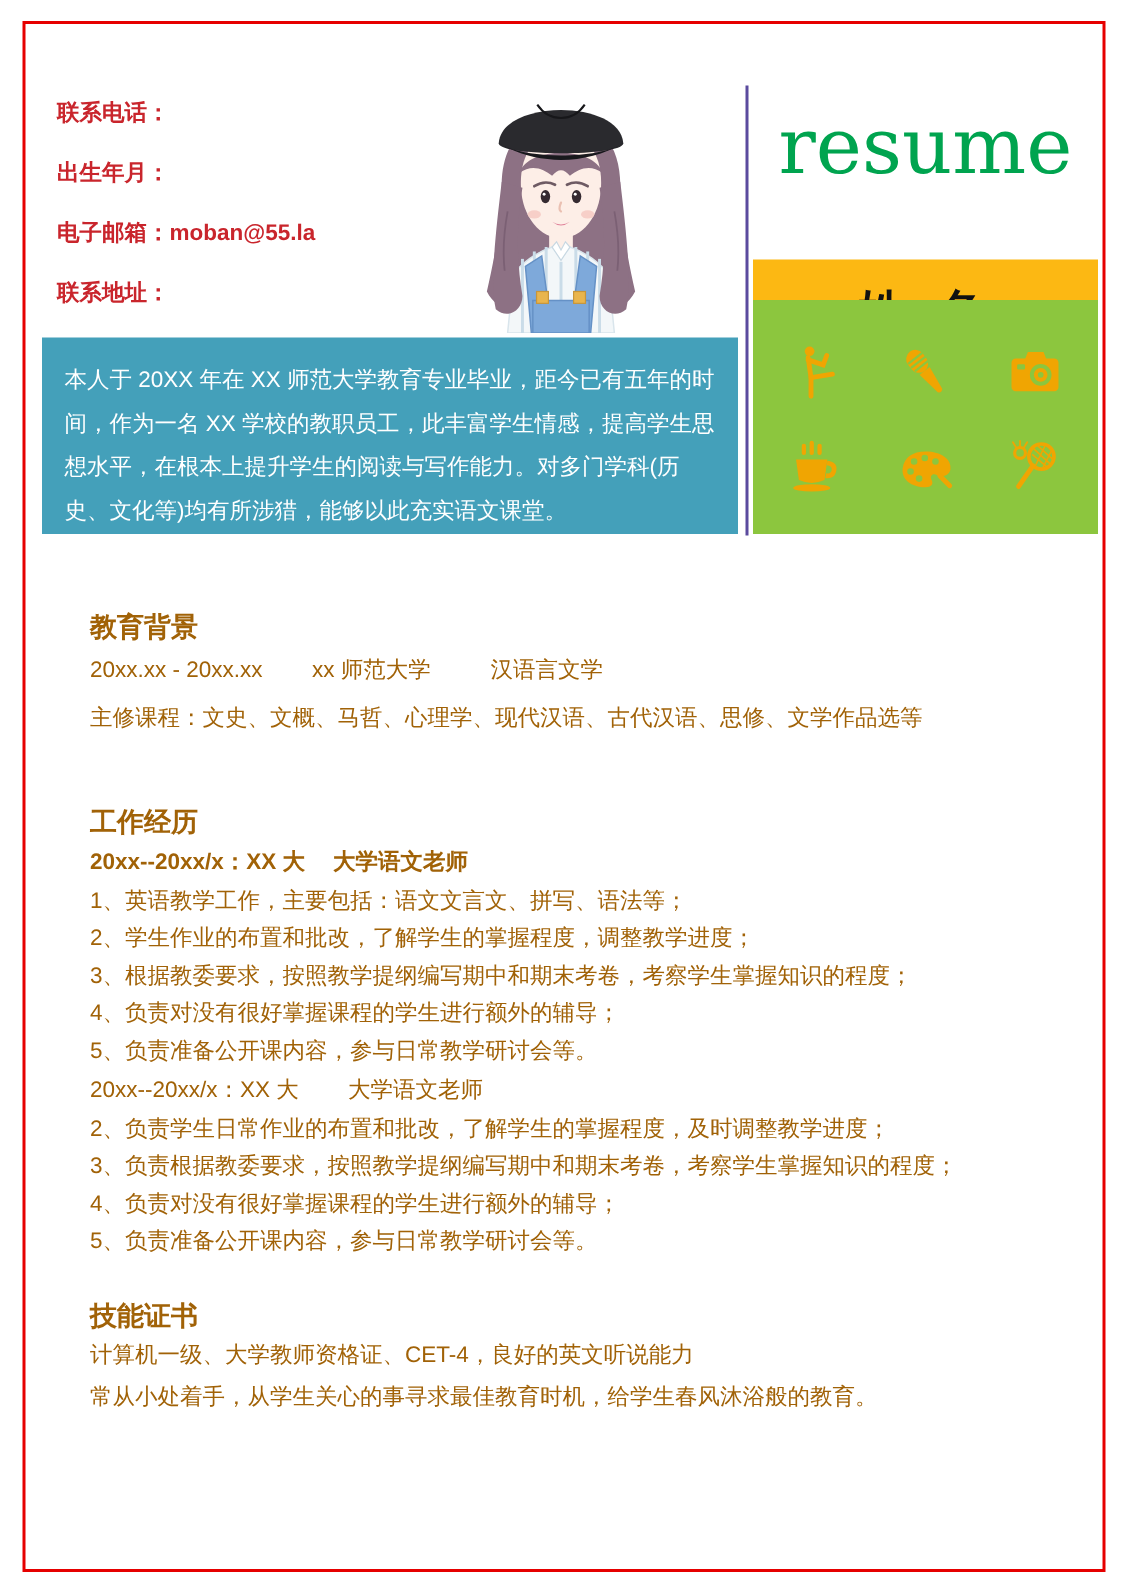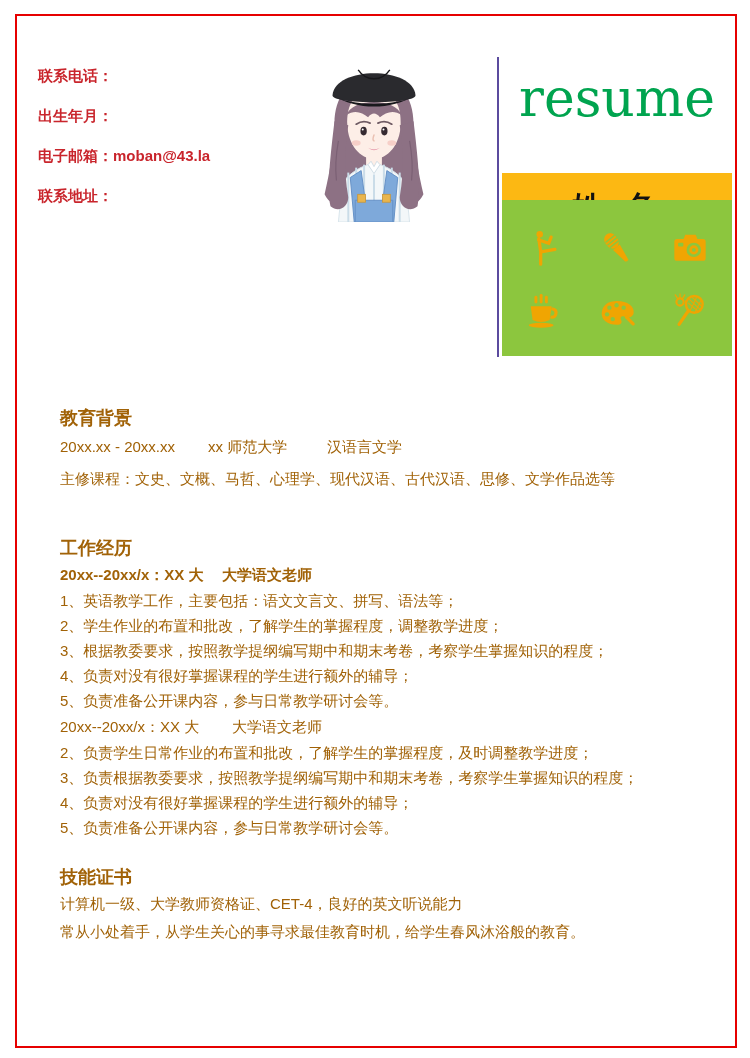--- a/index.html
+++ b/index.html
@@ -51,21 +51,21 @@
 </style>
 </head>
 <body>
 
 <div class="page">
   <div class="frame"></div>
 
   <div class="contact">
     <div class="contact-row">联系电话：</div>
     <div class="contact-row">出生年月：</div>
-    <div class="contact-row">电子邮箱：moban@43.la</div>
+    <div class="contact-row">电子邮箱：moban@55.la</div>
     <div class="contact-row">联系地址：</div>
   </div>
 
   <svg class="avatar" viewBox="0 0 152 172" xmlns="http://www.w3.org/2000/svg">
     <path d="M76 26 C50 26 36 46 36 72 C36 96 31 122 26 144 C33 158 48 160 55 151 C54 158 63 164 70 158 L82 158 C89 164 98 158 97 151 C104 160 119 158 126 144 C121 122 116 96 116 72 C116 46 102 26 76 26 Z" fill="#8d7184"></path>
     <path d="M76 38 C96 38 104 54 103 74 C102 94 90 108 76 108 C62 108 50 94 49 74 C48 54 56 38 76 38 Z" fill="#fdeee7"></path>
     <path d="M48 64 C54 46 98 46 104 64 C96 58 88 61 82 66 C78 61 74 61 70 66 C64 61 56 58 48 64 Z" fill="#8d7184"></path>
     <path d="M34 44 C36 14 116 14 118 44 C118 53 34 53 34 44 Z" fill="#2a2a2e"></path>
     <path d="M34 44 C60 59 92 59 118 44 C101 55 51 55 34 44 Z" fill="#18181c"></path>
     <path d="M60 18 C68 30 84 30 92 18" stroke="#17171a" stroke-width="1.4" fill="none"></path>
@@ -162,20 +162,23 @@
       <g stroke="#f0a502" fill="none">
         <circle cx="24.5" cy="13" r="8.8" stroke-width="2.6"></circle>
         <path d="M19 7.5 L31 18.5 M22 5.5 L32.5 15 M18 11.5 L28.5 20.5 M27 5.5 L20 20 M31.5 9 L25.5 21" stroke-width="1.1"></path>
         <path d="M18.5 19.5 L8.5 34" stroke-width="3.4" stroke-linecap="round"></path>
         <circle cx="9.5" cy="10.5" r="3.8" stroke-width="2.2"></circle>
         <path d="M7 7 L4.5 3 M9.5 6.3 L9.5 2 M12 7 L14.5 3" stroke-width="1.3" stroke-linecap="round"></path>
       </g>
     </svg>
   </div>
 
+  <div class="summary">
+    <p>本人于 20XX 年在 XX 师范大学教育专业毕业，距今已有五年的时间，作为一名 XX 学校的教职员工，此丰富学生情感，提高学生思想水平，在根本上提升学生的阅读与写作能力。对多门学科(历史、文化等)均有所涉猎，能够以此充实语文课堂。</p>
+  </div>
 
   <div class="content">
     <div class="sec-title">教育背景</div>
     <div class="edu-row">
       <span class="col1">20xx.xx - 20xx.xx</span><span class="col2">xx 师范大学</span><span>汉语言文学</span>
     </div>
     <div class="edu-row">主修课程：文史、文概、马哲、心理学、现代汉语、古代汉语、思修、文学作品选等</div>
 
     <div class="gap40"></div>
 

